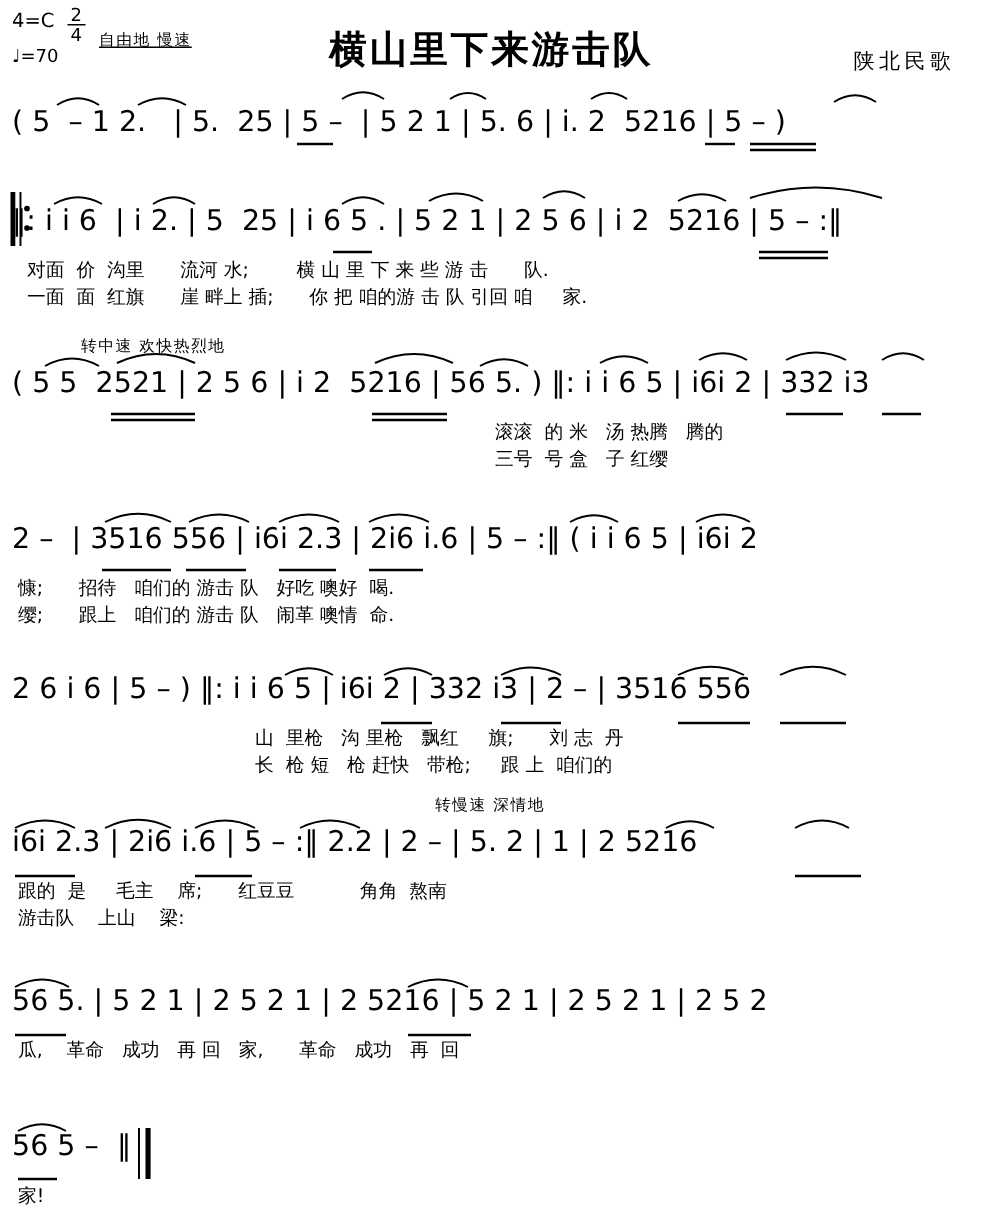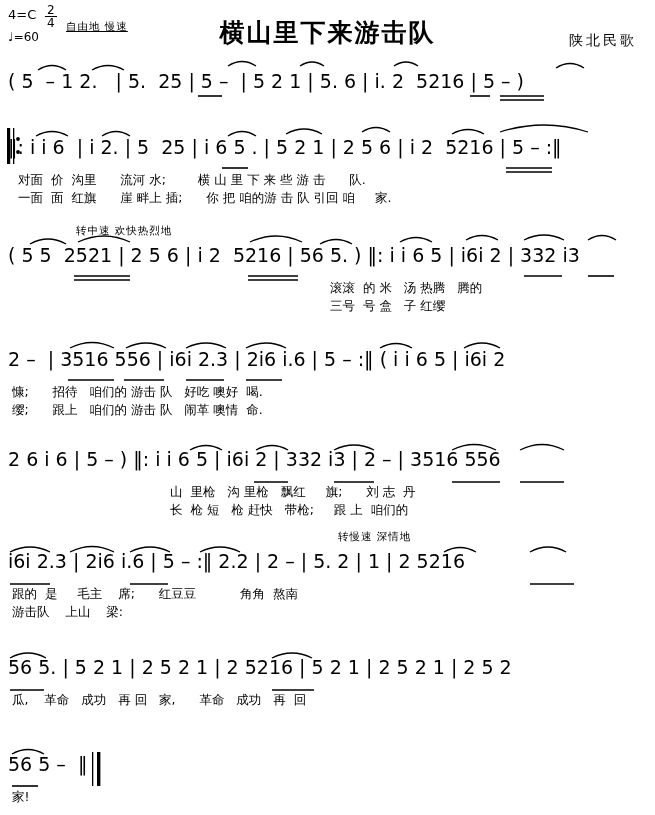--- a/index.html
+++ b/index.html
@@ -110,30 +110,30 @@
   <div class="key-block">
     <span class="key-line">4=C</span>
   </div>
 
   <div class="meter">
     <span class="num">2</span>
     <span class="den">4</span>
   </div>
 
   <div class="tempo">
-    <span>♩=60</span>
+    <span>♩=70</span>
   </div>
 
   <div class="title">横山里下来游击队</div>
 
   <div class="composer">陕北民歌</div>
 
   <div class="expr" style="left:66px; top:20px;text-decoration:underline;">自由地 慢速</div>
-  <div class="expr" style="left:76px; top:224px;">转中速 欢快热烈地</div>
-  <div class="expr" style="left:290px; top:530px;margin-left:48px;">转慢速 深情地</div>
+  <div class="expr" style="left:54px; top:224px;">转中速 欢快热烈地</div>
+  <div class="expr" style="left:290px; top:530px;">转慢速 深情地</div>
 
   <div class="row" style="top:58px;">
     <div class="notes" style="left:8px; top:12px;">( 5  – 1 2.   | 5.  25 | 5 –  | 5 2 1 | 5. 6 | i. 2  5216 | 5 – )</div>
   </div>
 
   <div class="row" style="top:128px;">
     <div class="notes" style="left:8px; top:8px;">‖: i i 6  | i 2. | 5  25 | i 6 5 . | 5 2 1 | 2 5 6 | i 2  5216 | 5 – :‖</div>
     <div class="lyric" style="left:18px; top:44px;">对面  价  沟里      流河 水;        横 山 里 下 来 些 游 击      队.</div>
     <div class="lyric" style="left:18px; top:62px;">一面  面  红旗      崖 畔上 插;      你 把 咱的游 击 队 引回 咱     家.</div>
   </div>

